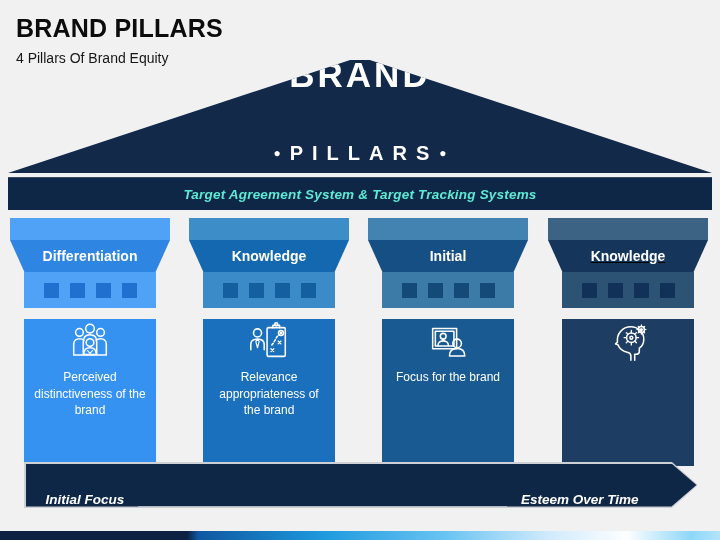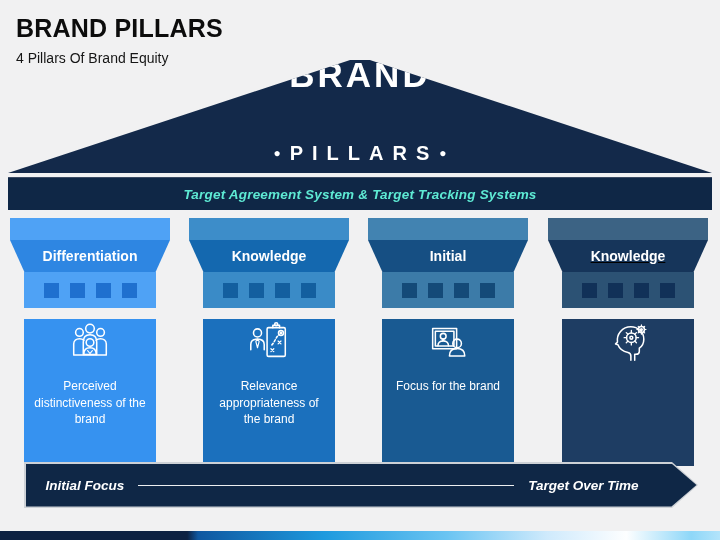--- a/index.html
+++ b/index.html
@@ -38,31 +38,31 @@
   .capital  { height:32px; background:var(--capital);
               clip-path:polygon(0 0,100% 0,91% 100%,9% 100%);
               display:flex; align-items:center; justify-content:center; }
   .capital span { color:#fff; font-size:14px; font-weight:bold; }
   .band { margin:0 14px; height:36px; background:var(--band);
           display:flex; align-items:center; justify-content:center; gap:11px; }
   .sq { width:15px; height:15px; background:var(--square); }
   .pbody { margin:0 14px; height:147px; background:var(--body); text-align:center; }
   .picon { margin-top:11px; }
   .picon svg { stroke:#ffffff; fill:none; stroke-width:1.6; stroke-linecap:round; stroke-linejoin:round; }
-  .desc { color:#fff; font-size:12px; line-height:16.5px; margin-top:9px; padding:0 8px; }
+  .desc { color:#fff; font-size:12px; line-height:16.5px; padding:0 8px; }
   
   .timeline {
     position:absolute; left:24px; top:462px; width:674px; height:46px;
     background:#cdd1d6;
     clip-path:polygon(0 0, calc(100% - 26px) 0, 100% 50%, calc(100% - 26px) 100%, 0 100%);
   }
   .timeline-inner {
     position:absolute; inset:1.5px; background:#0f2746;
     clip-path:polygon(0 0, calc(100% - 25px) 0, 100% 50%, calc(100% - 25px) 100%, 0 100%);
-    display:flex; align-items:center; padding-left:20px; padding-right:58px;
+    display:flex; align-items:flex-end; padding-left:20px; padding-right:58px;
   }
   .timeline-inner span { color:#fff; font-size:13.5px; font-weight:600; font-style:italic; white-space:nowrap; }
   .tline { flex:1; height:1px; background:rgba(255,255,255,.92); margin:0 14px; }
   
   .strip {
     position:absolute; left:0; bottom:0; width:720px; height:9px;
     background:linear-gradient(90deg,
       #0d2142 0%, #0d2142 26%, #0f57a0 27.5%, #1e9ade 45%,
       #6ac4f2 62%, #cfeafc 76%, #fdfeff 87%, #8ed7f8 96%, #b3e4fb 100%);
   }
@@ -201,19 +201,19 @@
           <path d="M38 6.2 V8 M38 14 V15.8 M33.2 11 H35 M41 11 H42.8 M34.6 7.6 L35.9 8.9 M40.1 13.1 L41.4 14.4 M41.4 7.6 L40.1 8.9 M35.9 13.1 L34.6 14.4" stroke-width="1.2"></path>
         </svg>
       </div>
     </div>
   </div>
 
   <div class="timeline">
     <div class="timeline-inner">
       <span>Initial Focus</span>
       <div class="tline"></div>
-      <span>Target Over Time</span>
+      <span>Esteem Over Time</span>
     </div>
   </div>
 
   <div class="strip"></div>
 
 </div>
 
 </body></html>

